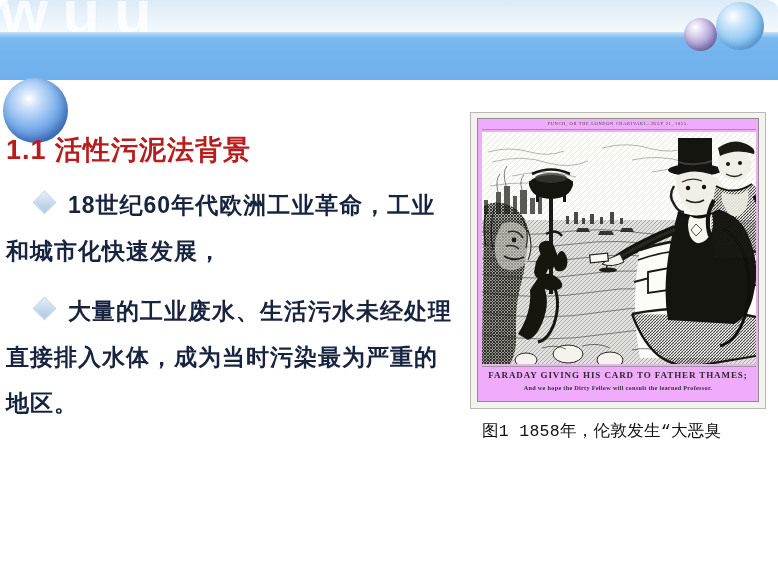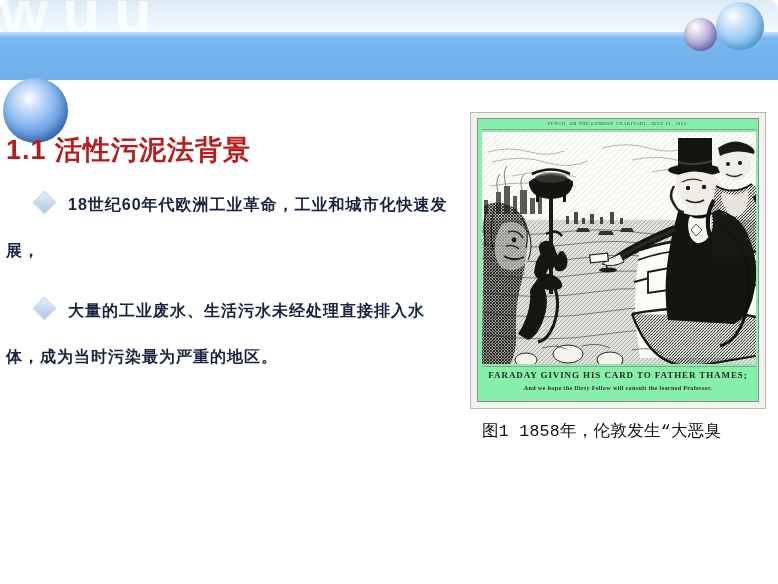--- a/index.html
+++ b/index.html
@@ -121,21 +121,21 @@
   .bullet {
     position: absolute;
     left: 30px; top: 12px;
     width: 15px; height: 15px;
     background: linear-gradient(135deg, #e8eef8 0%, #c9d9ee 50%, #aec6e3 100%);
     border: 1px solid #c4d6ea;
     transform: rotate(45deg);
   }
   .para-text {
     font-family: "Liberation Sans", sans-serif;
-    font-size: 16px;
+    font-size: 23px;
     font-weight: bold;
     color: #18233f;
     line-height: 46px;
     letter-spacing: 1px;
     text-indent: 62px;
   }
 
   
   .figure {
     position: absolute;
@@ -145,21 +145,21 @@
     border: 1px solid #b9b9b4;
     box-sizing: border-box;
     overflow: hidden;
   }
   .fig-inner {
     position: absolute;
     left: 6px; top: 5px;
     width: 282px; height: 284px;
     border: 1px solid #8e8e88;
     box-sizing: border-box;
-    background: #86efac;
+    background: #f0abfc;
     overflow: hidden;
   }
   .fig-masthead {
     position: absolute;
     left: 0; top: 2px;
     width: 100%;
     text-align: center;
     font-family: "Liberation Serif", serif;
     font-size: 4.4px;
     letter-spacing: 0.7px;

